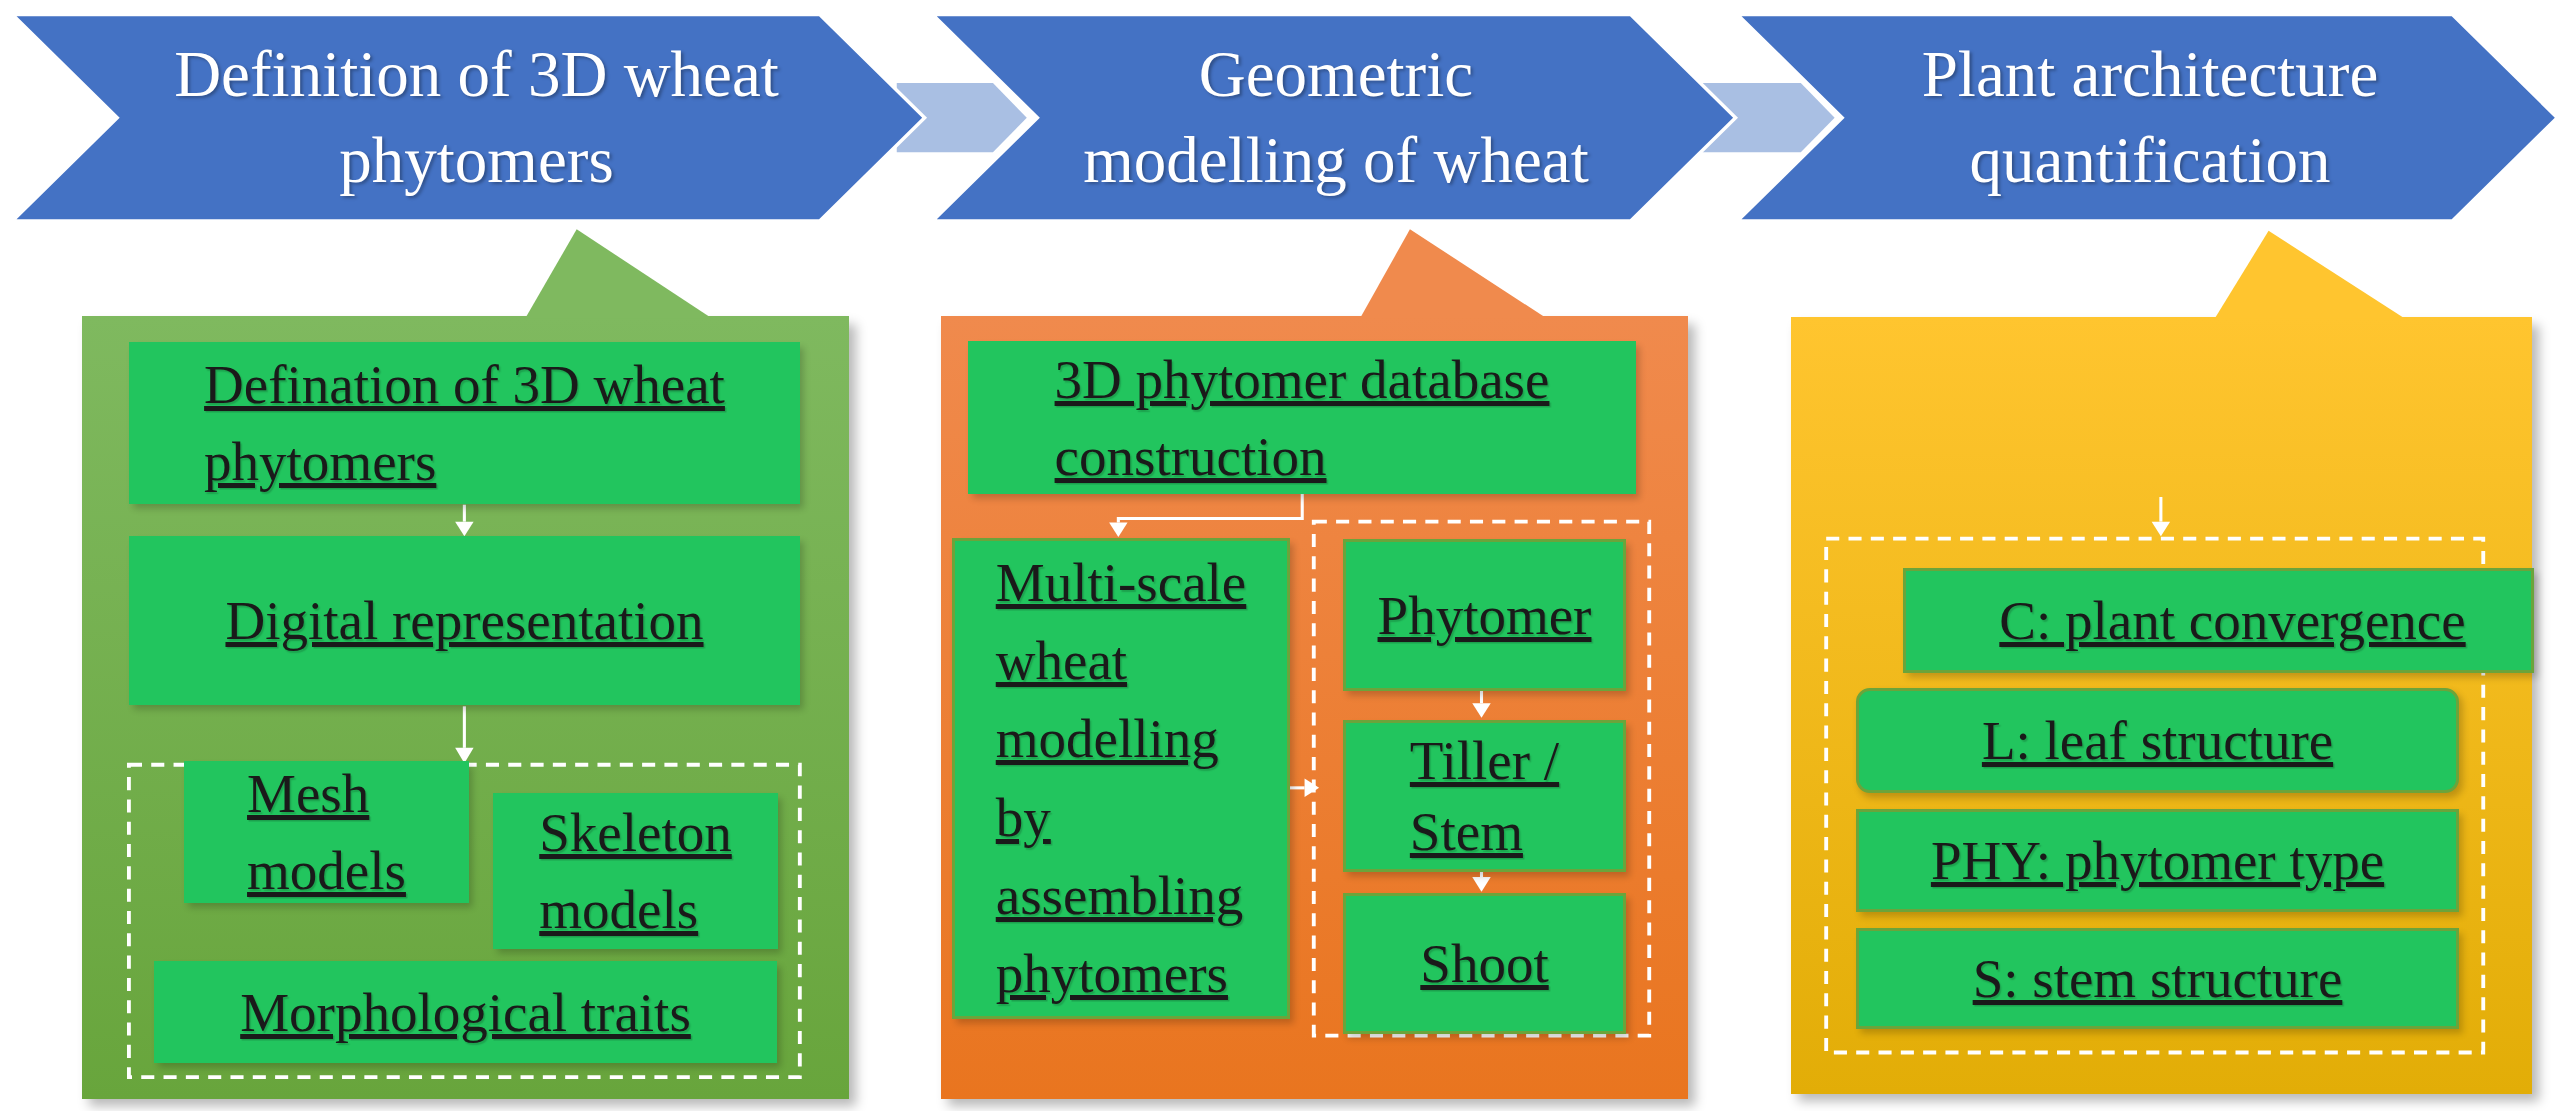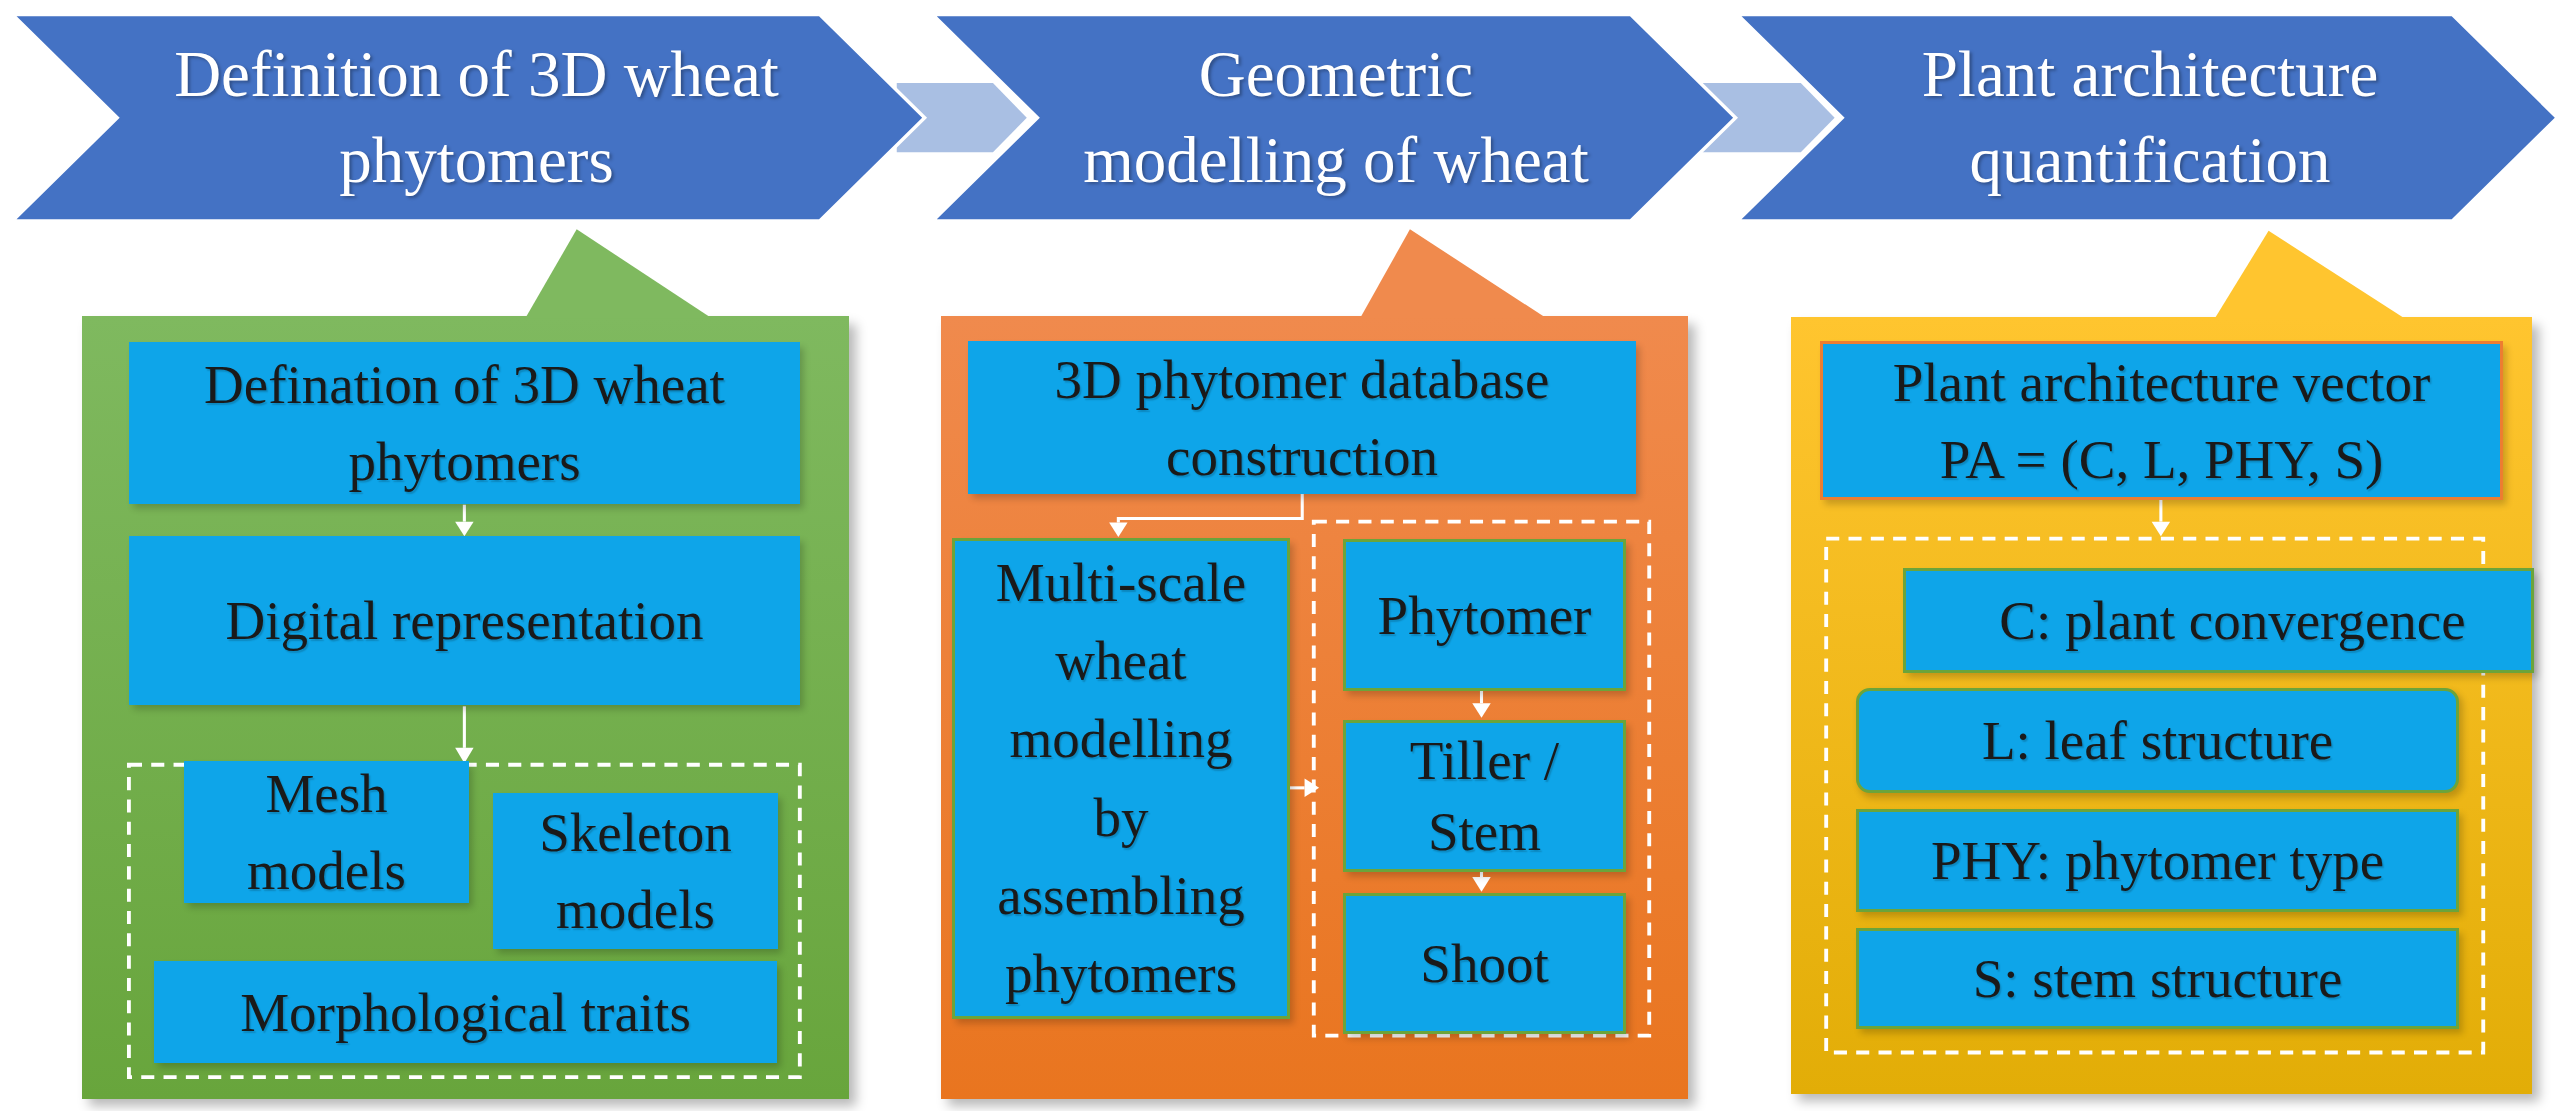--- a/index.html
+++ b/index.html
@@ -3,23 +3,23 @@
 <meta charset="utf-8">
 <style>
   html,body{margin:0;padding:0;background:#ffffff;}
   #canvas{position:relative;width:2576px;height:1111px;background:#ffffff;overflow:hidden;
           font-family:"Liberation Serif","DejaVu Serif",serif;}
   #gfx{position:absolute;left:0;top:0;z-index:2;pointer-events:none;}
   .panel{position:absolute;z-index:1;box-shadow:7px 7.7px 10.8px rgba(0,0,0,0.28);}
   .panel.green{background:linear-gradient(180deg,#7FB95F 0%,#68A53C 100%);}
   .panel.orange{background:linear-gradient(180deg,#F08A4D 0%,#E9751F 100%);}
   .panel.yellow{background:linear-gradient(180deg,#FFC52F 0%,#E2AD07 100%);}
-  .wbox{position:absolute;z-index:3;background:#0ea5e9;display:flex;align-items:center;justify-content:center;
-        text-align:center;color:#1a1a1a;font-size:55px;line-height:1.40;
-        box-shadow:3.8px 4.6px 7px rgba(0,0,0,0.20);}
+  .wbox{position:absolute;z-index:3;background:#22c55e;display:flex;align-items:center;justify-content:center;
+        text-align:left;color:#1a1a1a;font-size:55px;line-height:1.40;
+        box-shadow:3.8px 4.6px 7px rgba(0,0,0,0.20);text-decoration:underline;}
   .wbox span{white-space:pre-line;display:block;text-shadow:1.5px 1.5px 1.5px rgba(0,0,0,0.18);}
   .wbox.bdr-green{border:3.1px solid #6BA43B;}
   .wbox.bdr-orange{border:3.1px solid #ED7D31;}
   .steplabel{position:absolute;z-index:3;display:flex;align-items:center;justify-content:center;
              text-align:center;color:#ffffff;font-size:65px;line-height:1.32;
              text-shadow:2.3px 2.3px 3.1px rgba(0,0,0,0.30);}
   .steplabel span{white-space:pre-line;display:block;}
 </style>
 </head>
 <body>
@@ -127,24 +127,20 @@
     <span>Phytomer</span>
   </div>
   <div class="wbox bdr-green" style="left:1343px;top:720px;width:277px;height:146px;line-height:1.3;">
     <span>Tiller /
 Stem</span>
   </div>
   <div class="wbox bdr-green" style="left:1343px;top:893px;width:277px;height:135px;">
     <span>Shoot</span>
   </div>
 
-  <div class="wbox bdr-orange" style="left:1820px;top:341px;width:677px;height:153px;">
-    <span>Plant architecture vector
-PA = (C, L, PHY, S)</span>
-  </div>
   <div class="wbox bdr-green" style="left:1903px;top:568px;width:597px;height:99px;padding-left:28px;">
     <span>C: plant convergence</span>
   </div>
   <div class="wbox bdr-green" style="left:1856px;top:688px;width:597px;height:99px;border-radius:14px;">
     <span>L: leaf structure</span>
   </div>
   <div class="wbox bdr-green" style="left:1856px;top:809px;width:597px;height:97px;">
     <span>PHY: phytomer type</span>
   </div>
   <div class="wbox bdr-green" style="left:1856px;top:928px;width:597px;height:95px;">

